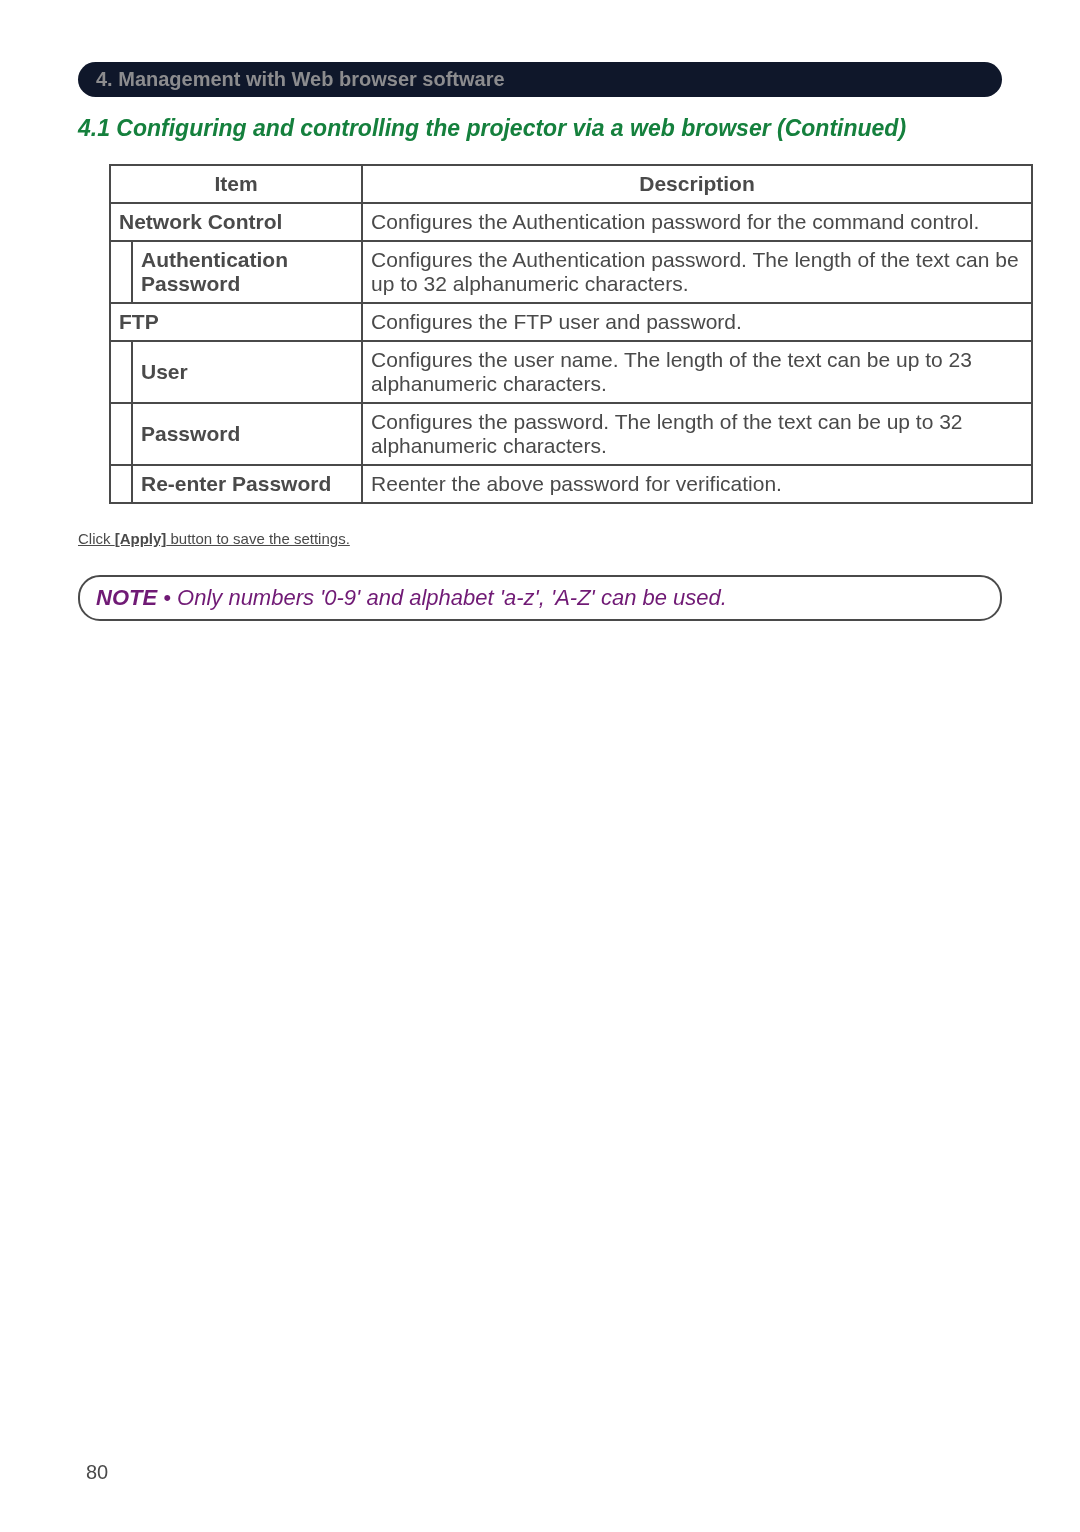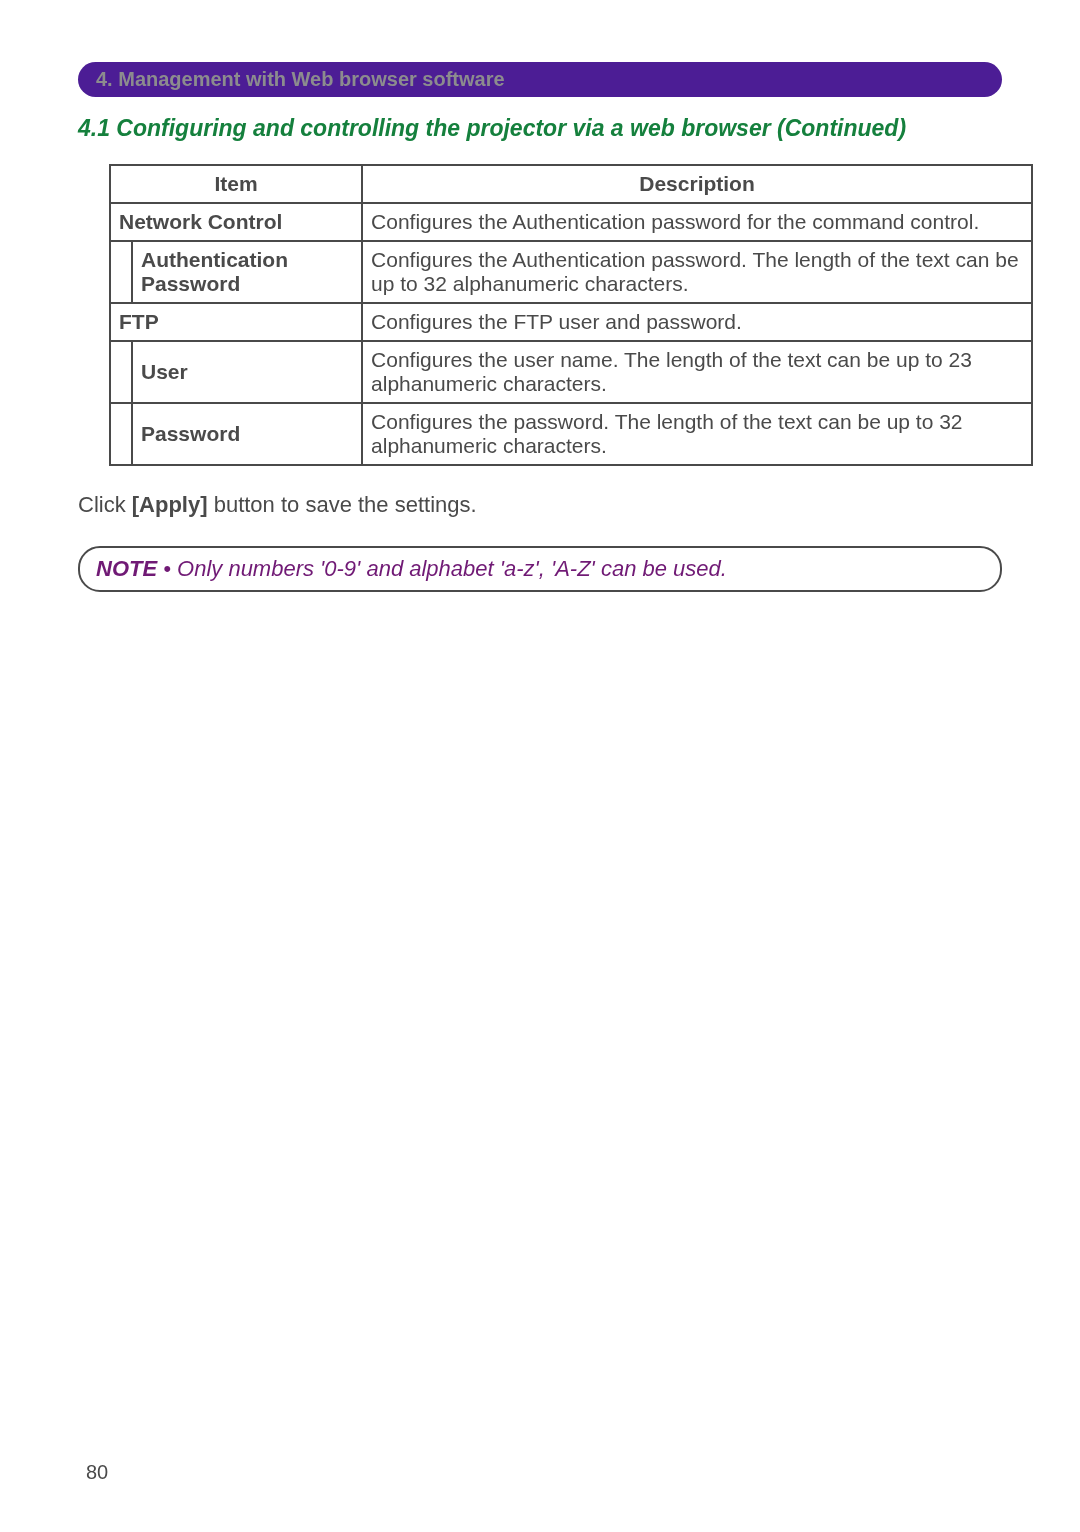--- a/index.html
+++ b/index.html
@@ -5,21 +5,21 @@
   * { box-sizing: border-box; margin: 0; padding: 0; }
   html, body { width: 1080px; height: 1532px; }
   body {
     font-family: Arial, Helvetica, sans-serif;
     background: #ffffff;
     color: #4a4a4a;
     padding: 62px 78px 40px 78px;
     position: relative;
   }
   .chapter-banner {
-    background: #4c1d95;
+    background: #0f172a;
     border-radius: 18px;
     padding: 6px 18px;
     margin-bottom: 18px;
   }
   .chapter-banner span {
     color: #8c8c8e;
     font-weight: bold;
     font-size: 20px;
   }
   .section-title {
@@ -46,23 +46,24 @@
   th {
     font-weight: bold;
     text-align: center;
   }
   .col-indent { width: 22px; border-right: none; }
   .item-main { font-weight: bold; }
   .item-sub { font-weight: bold; border-left: 2px solid #4a4a4a; }
   .indent-cell { border-right: none; border-top: none; border-bottom: 2px solid #4a4a4a; }
   .indent-cell.last { border-bottom: 2px solid #4a4a4a; }
   .body-text {
-    font-size: 22px;
+    font-size: 15px;
     color: #4a4a4a;
     margin-bottom: 28px;
+    text-decoration: underline;
   }
   .body-text .bold { font-weight: bold; }
   .note-box {
     border: 2.5px solid #4a4a4a;
     border-radius: 22px;
     padding: 8px 16px;
     font-size: 22px;
     color: #701a75;
     font-style: italic;
   }
@@ -111,20 +112,25 @@
     <tr>
       <td class="col-indent indent-cell"></td>
       <td class="item-sub">User</td>
       <td>Configures the user name. The length of the text can be up to 23 alphanumeric characters.</td>
     </tr>
     <tr>
       <td class="col-indent indent-cell"></td>
       <td class="item-sub">Password</td>
       <td>Configures the password. The length of the text can be up to 32 alphanumeric characters.</td>
     </tr>
+    <tr>
+      <td class="col-indent indent-cell last"></td>
+      <td class="item-sub">Re-enter Password</td>
+      <td>Reenter the above password for verification.</td>
+    </tr>
   </tbody>
 </table>
 
 <p class="body-text">
   <span>Click </span><span class="bold">[Apply]</span><span> button to save the settings.</span>
 </p>
 
 <div class="note-box">
   <span class="note-label">NOTE</span><span> • Only numbers '0-9' and alphabet 'a-z', 'A-Z' can be used.</span>
 </div>

